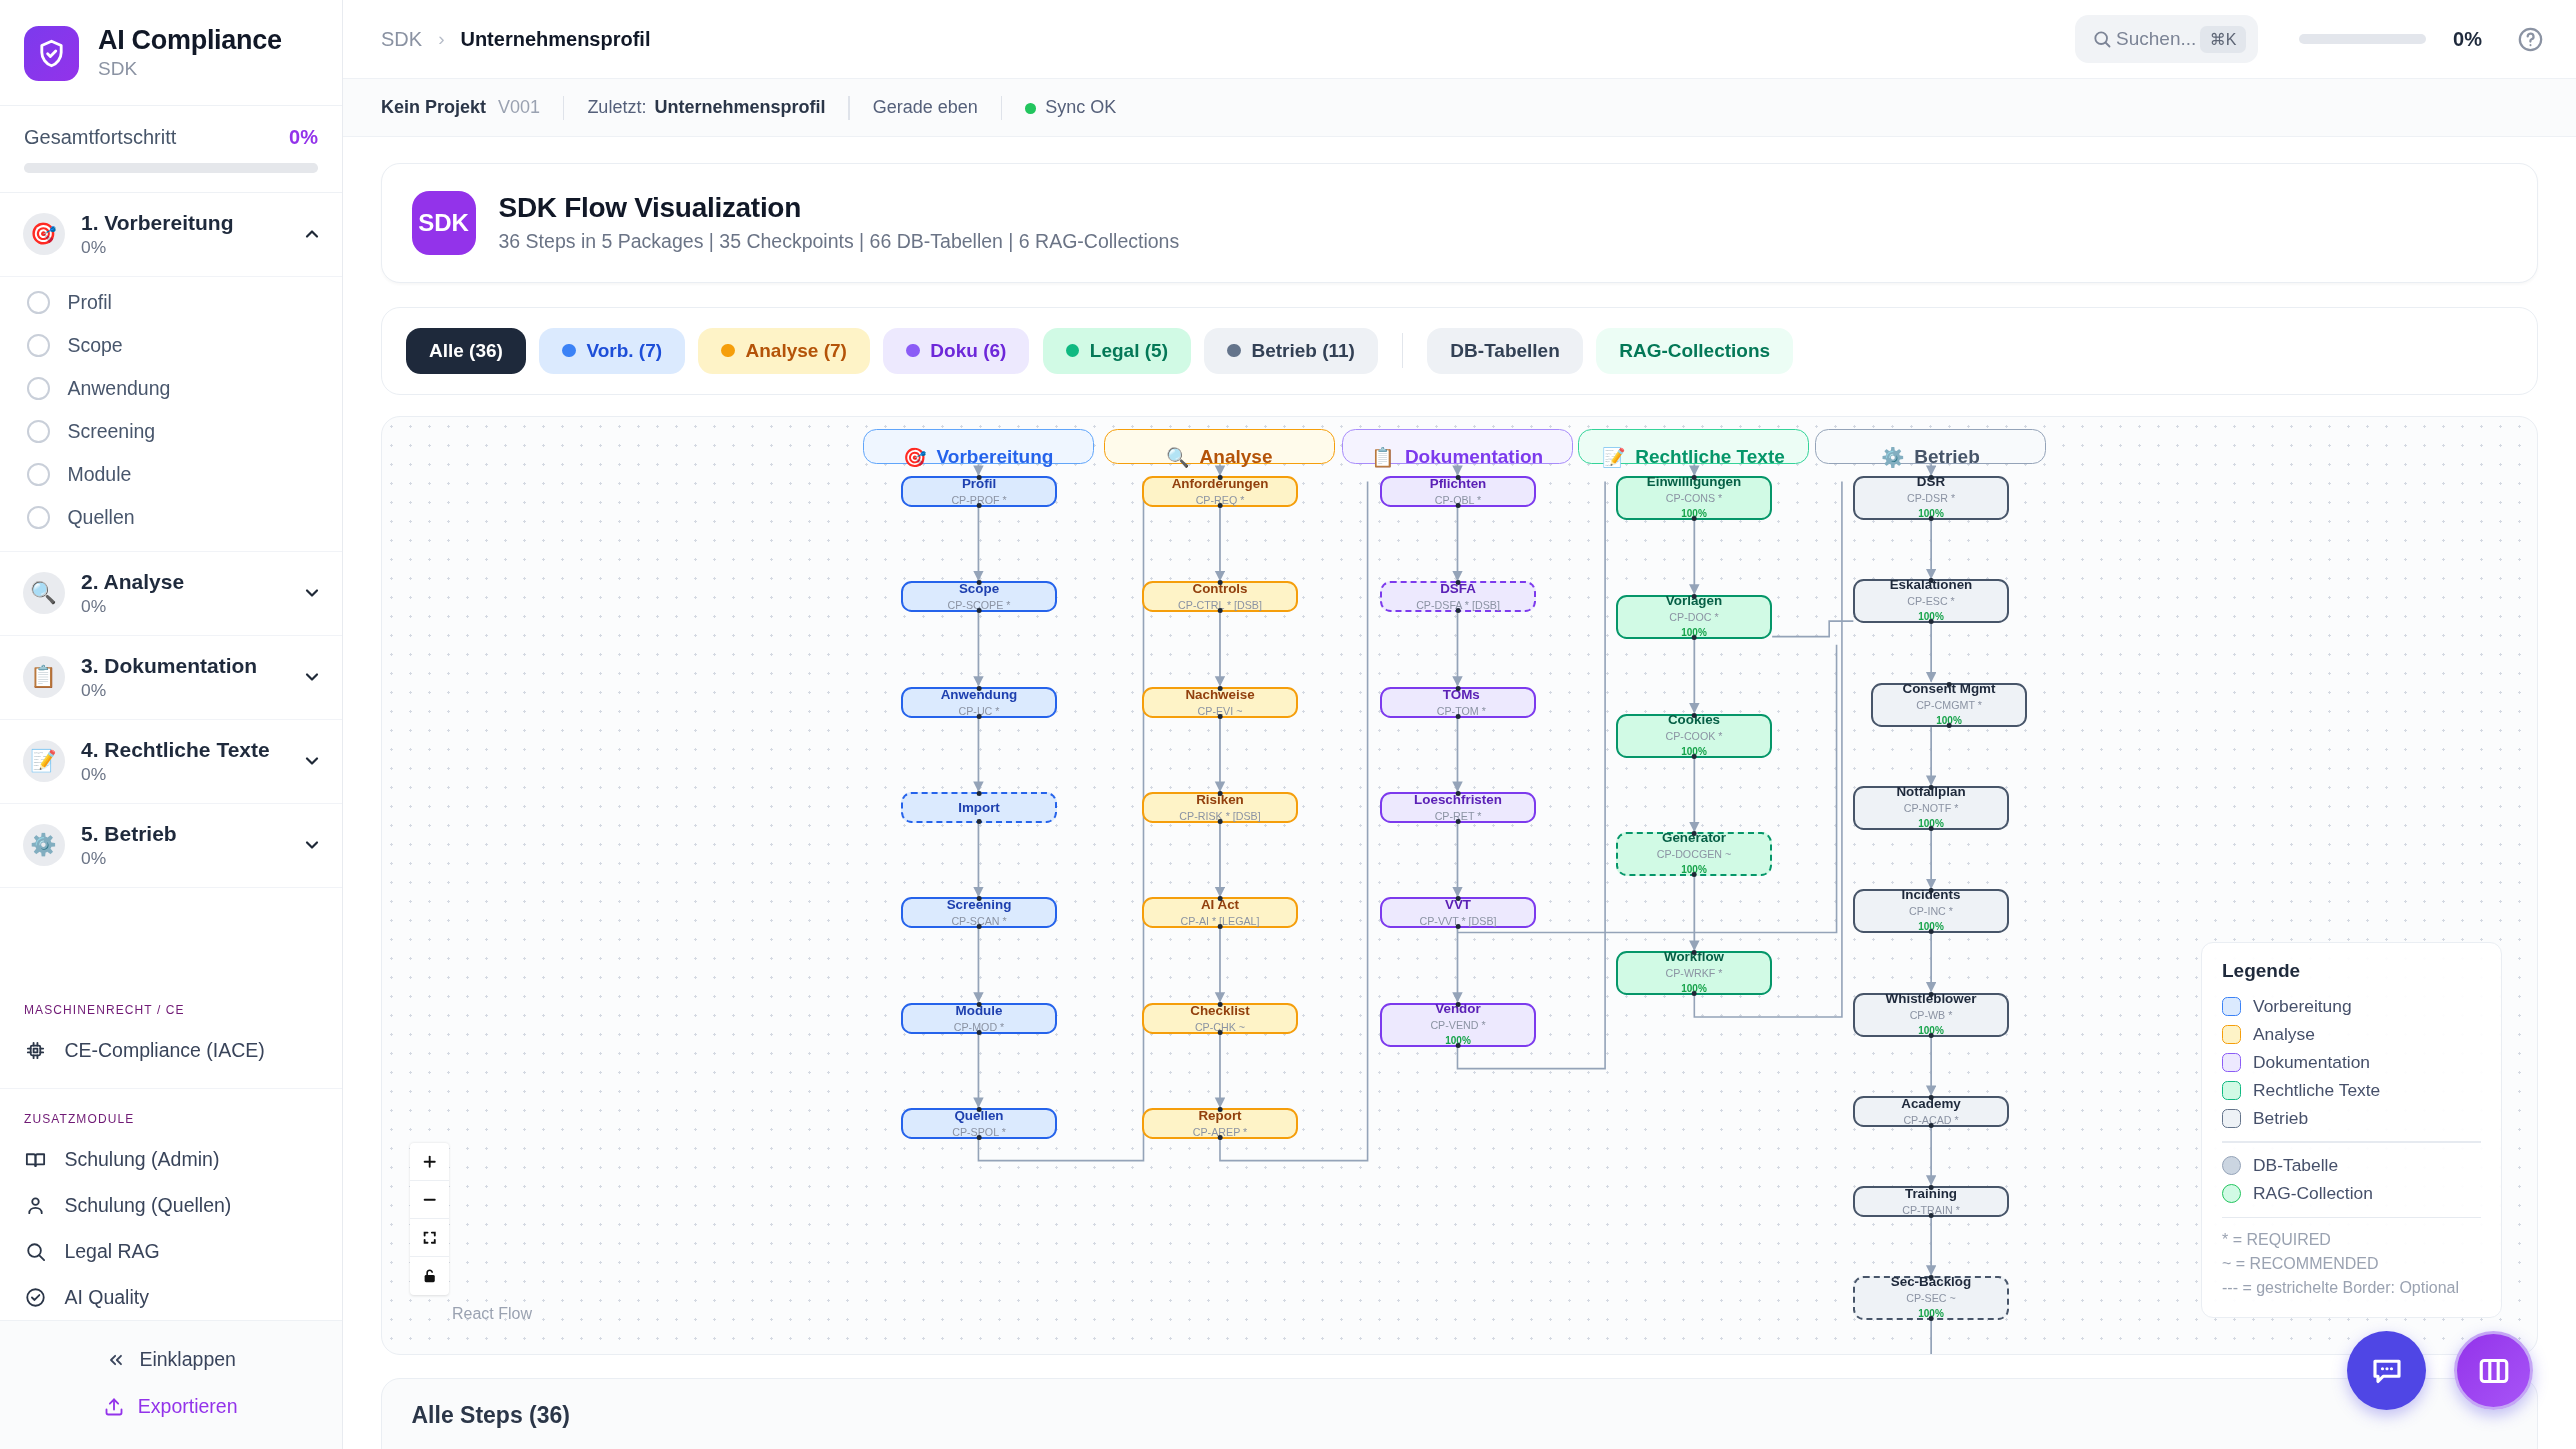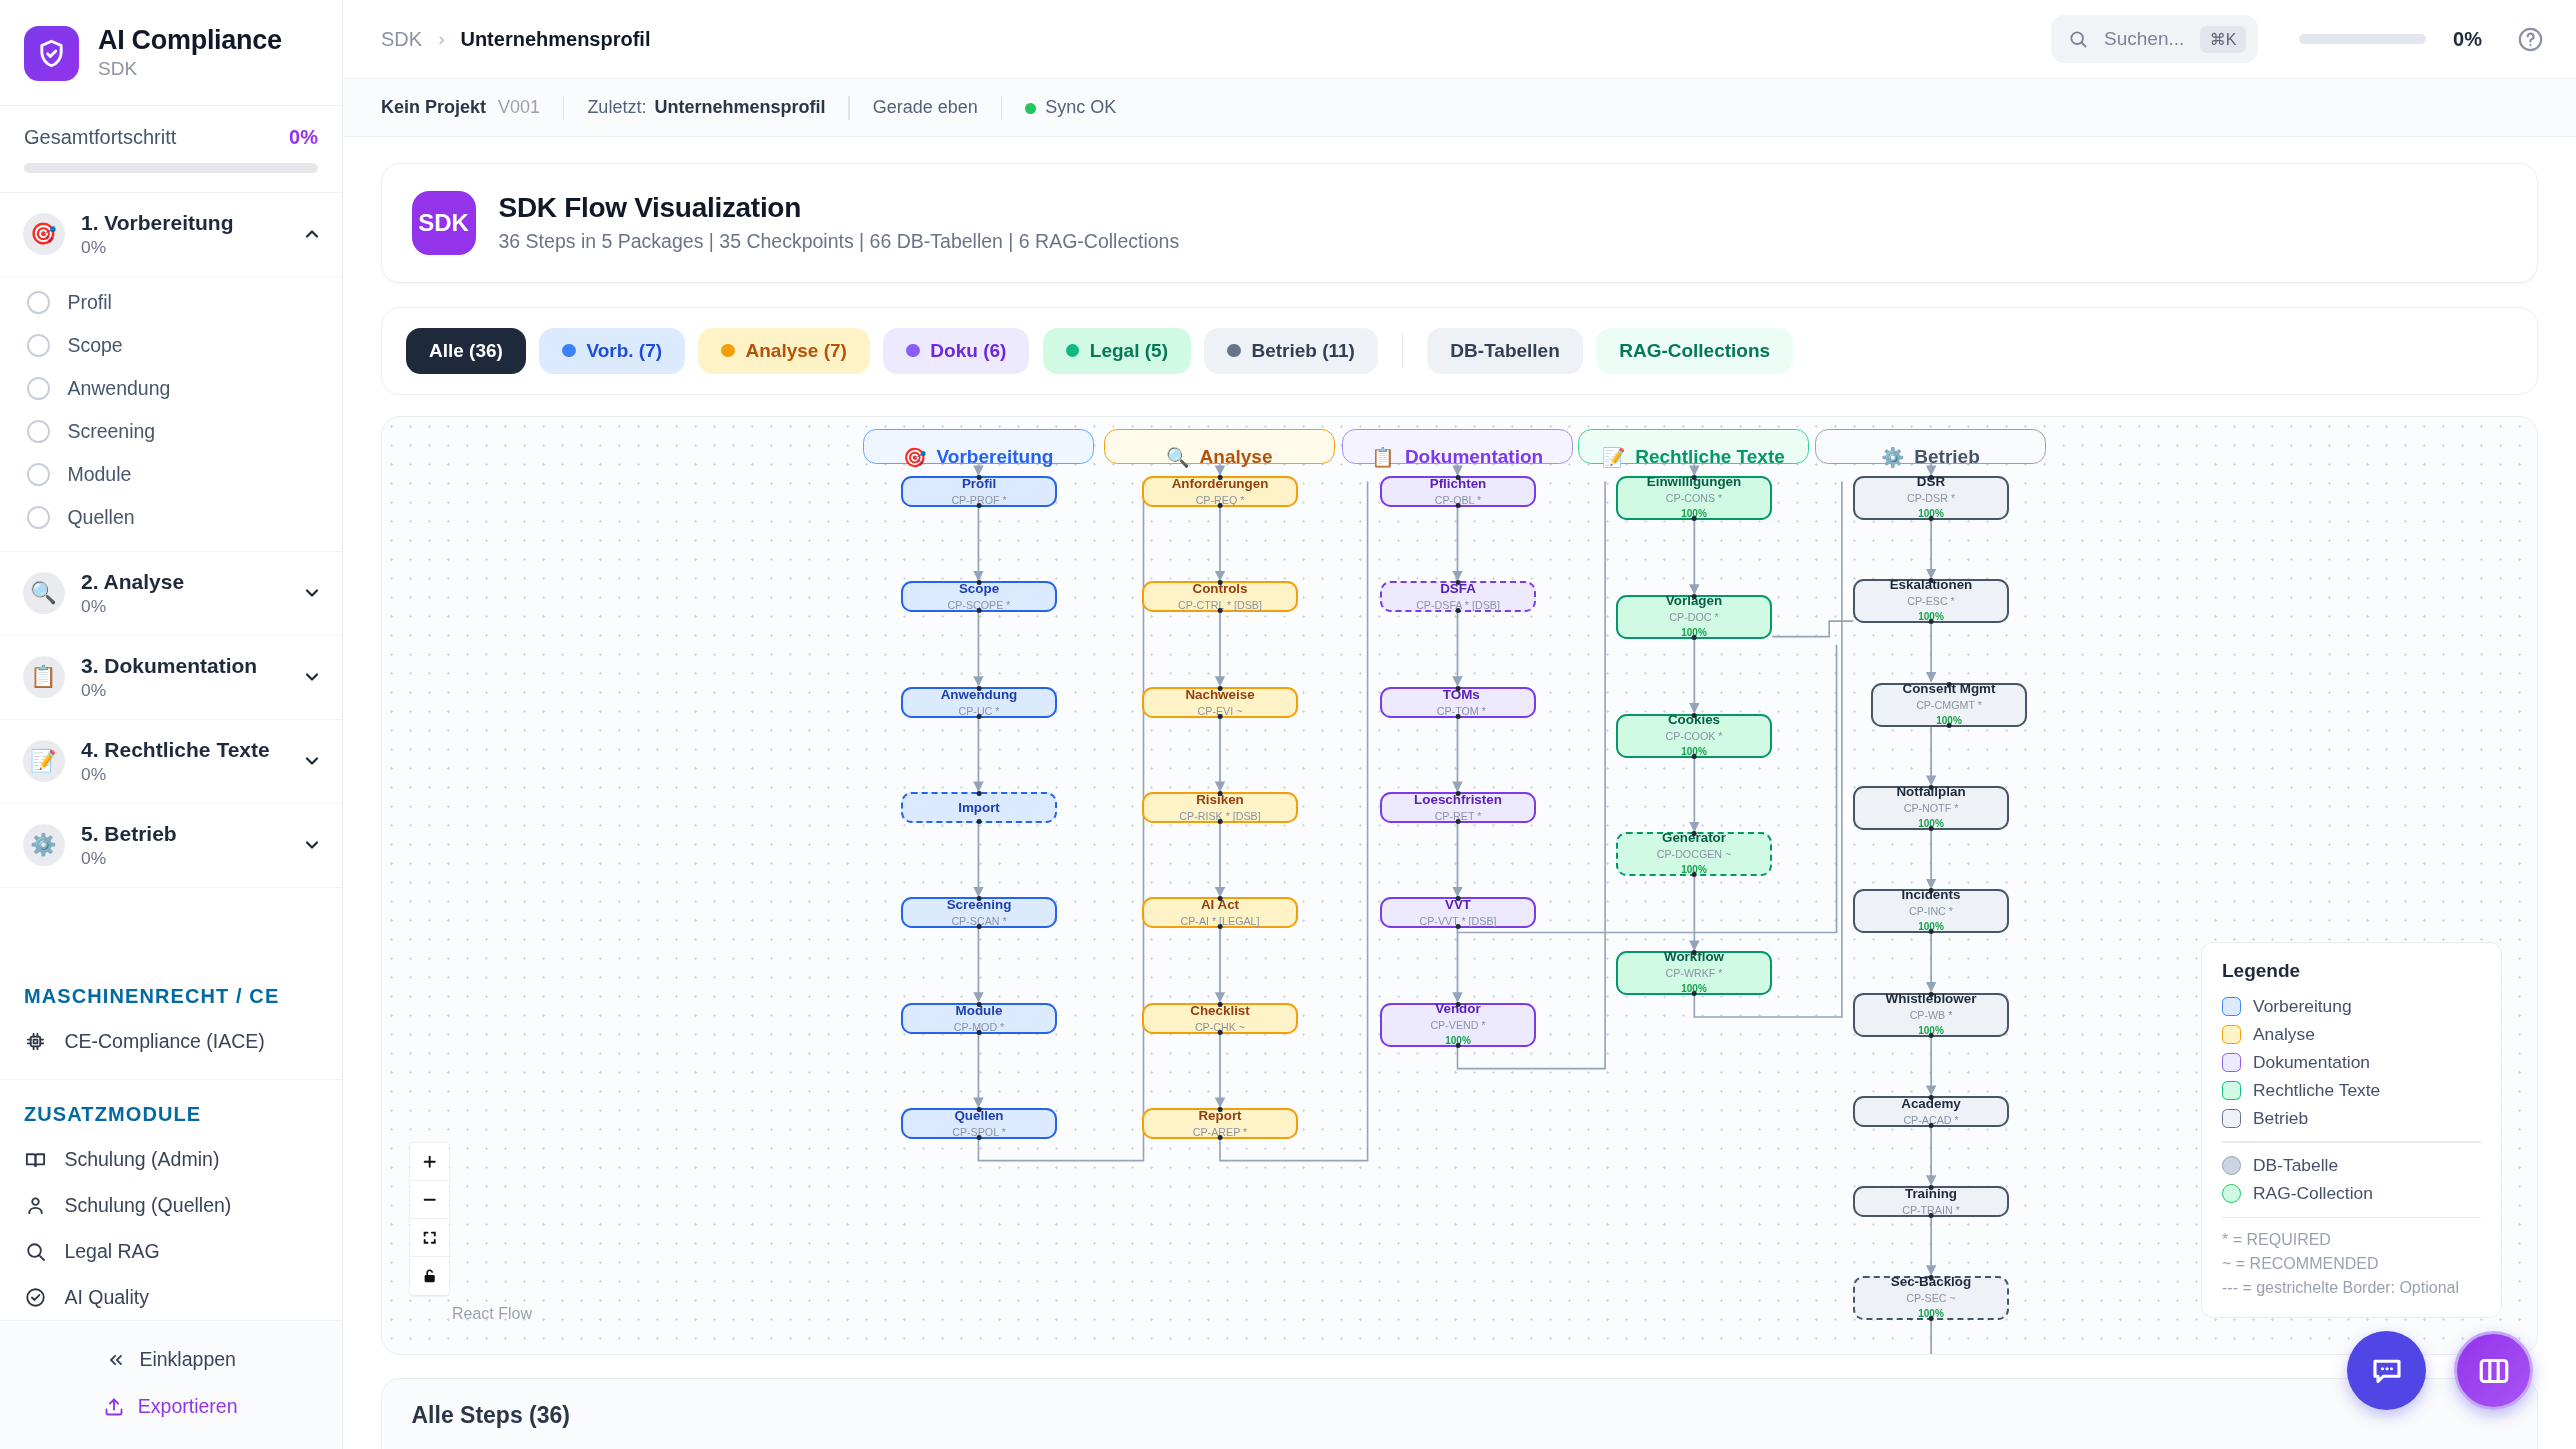--- a/index.html
+++ b/index.html
@@ -67,22 +67,22 @@
     padding: 10px 23px 10px 27px;
     cursor: pointer;
   }
   .sb-step-radio {
     width: 23px; height: 23px; border-radius: 50%;
     border: 2px solid #c9cfd9; background: #fff; flex: 0 0 23px;
   }
   .sb-step-label { font-size: 19.5px; color: #48566c; }
 
   .sb-group-title {
-    font-size: 20px; letter-spacing: 1.1px; font-weight: 700;
-    color: #0369a1; padding: 23px 24px 10.7px 24px; text-transform: uppercase;
+    font-size: 12px; letter-spacing: 1.1px; font-weight: 400;
+    color: #701a75; padding: 23px 24px 10.7px 24px; text-transform: uppercase;
   }
   .sb-link {
     display: flex; align-items: center; gap: 17.4px;
     padding: 11.4px 24px; cursor: pointer;
   }
   .sb-link svg { width: 23px; height: 23px; flex: 0 0 23px; color: #2b3648; }
   .sb-link-label { font-size: 19.5px; color: #39445a; }
   .sb-divider { height: 1.3px; background: #f1f3f7; margin-top: 14.8px; }
 
   .sb-footer { border-top: 1.3px solid #eef1f5; background: #fafbfc; padding: 14.8px 0 19px 0; }
@@ -98,21 +98,21 @@
 
   .topbar {
     height: 79px; display: flex; align-items: center;
     padding: 0 32px 0 38px; border-bottom: 1.3px solid #eef1f5; gap: 12px;
   }
   .crumb { font-size: 20px; color: #8a92a2; }
   .crumb-sep { font-size: 19px; color: #b6bcc8; margin: 0 4px; }
   .crumb-cur { font-size: 20px; font-weight: 700; color: #111827; }
   .topbar-spacer { flex: 1; }
   .search-box {
-    display: flex; align-items: center; gap: 16px;
+    display: flex; align-items: center; gap: 4px;
     background: #f1f3f6; border-radius: 13.4px; padding: 10.7px 12px 10.7px 17.4px;
     min-width: 161px; cursor: text; justify-content: space-between;
   }
   .search-box svg { width: 20px; height: 20px; color: #7c8496; }
   .search-ph { font-size: 19px; color: #7c8496; }
   .kbd {
     background: #e2e6ec; border-radius: 6.7px; padding: 4px 9.4px;
     font-size: 16px; color: #5d6575; font-family: "Liberation Sans", sans-serif;
   }
   .mini-bar { width: 127px; height: 10.7px; border-radius: 5.4px; background: #e3e6ec; margin-left: 29.5px; }

